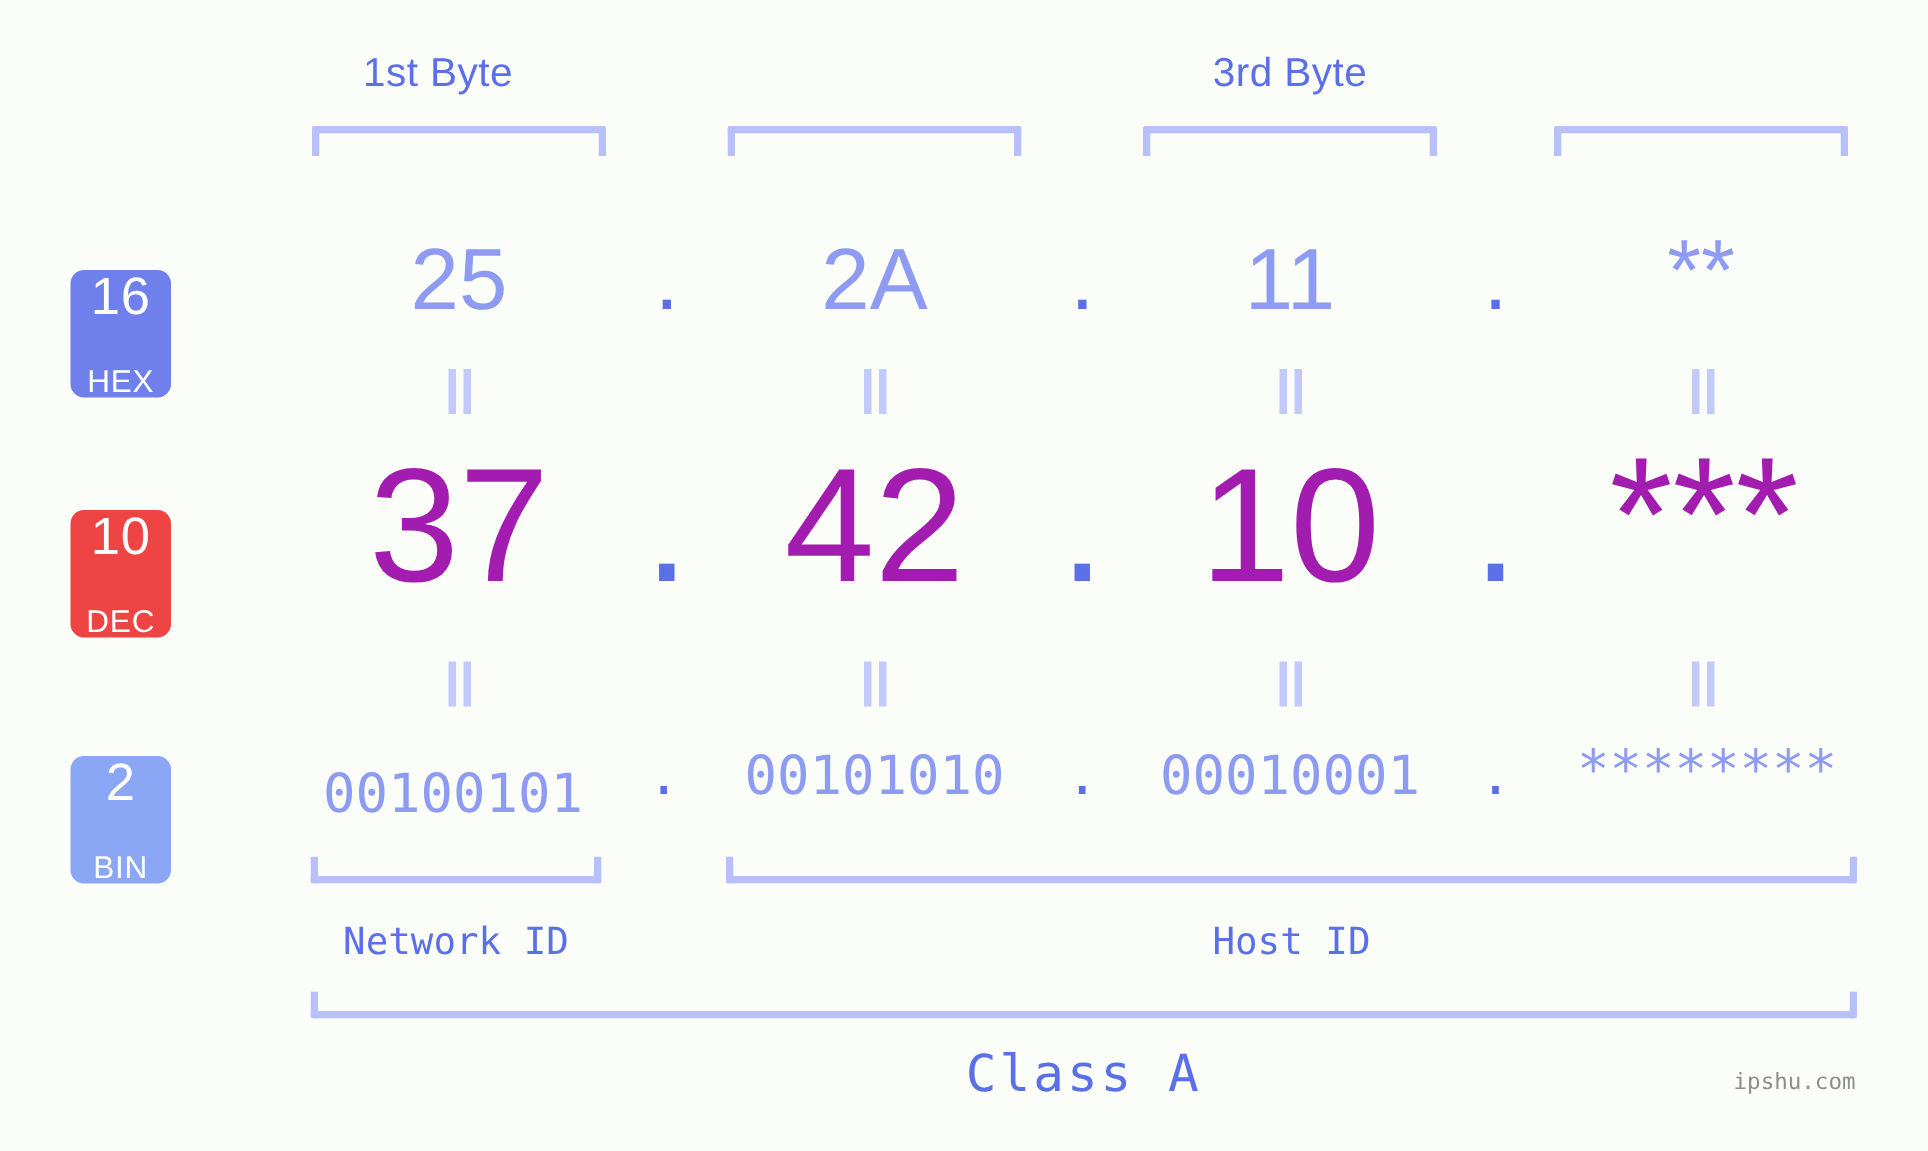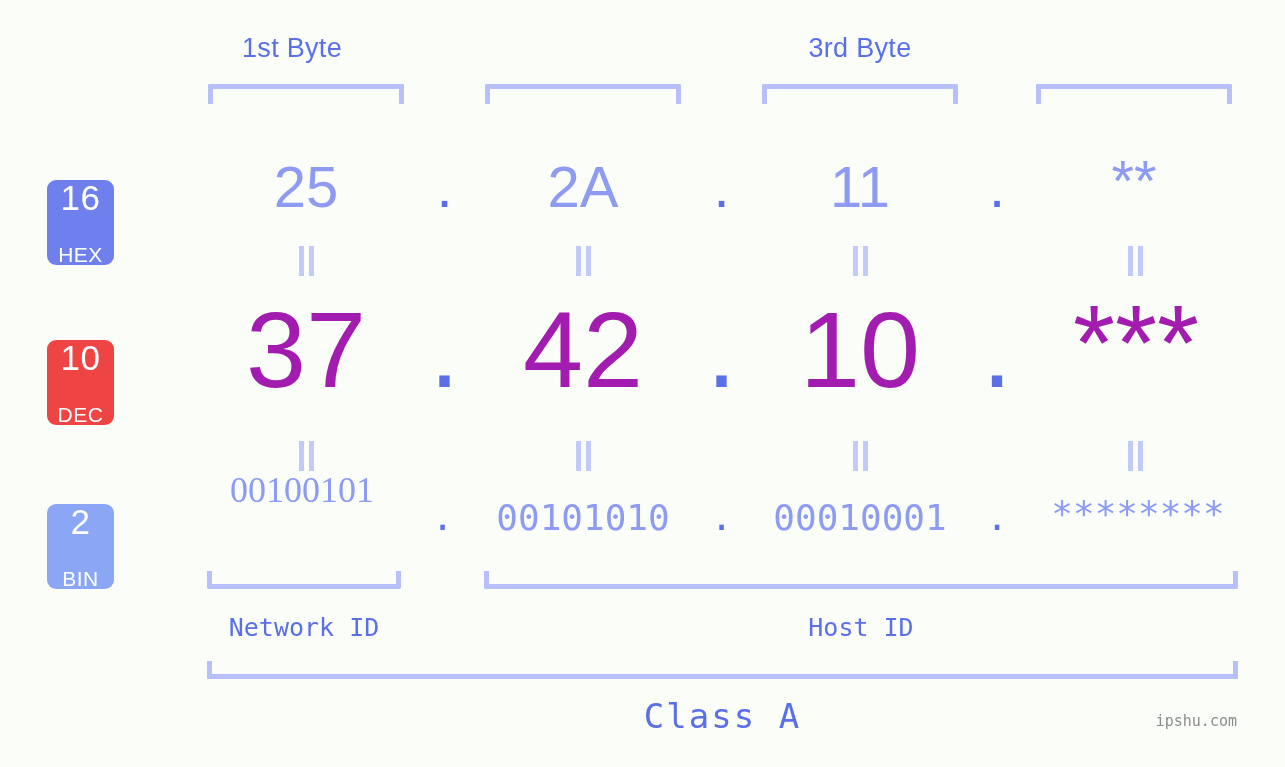--- a/index.html
+++ b/index.html
@@ -244,21 +244,21 @@
   <div class="eq" style="left:849px; top:441px;">
       <i></i>
       <i></i>
     </div>
   <div class="eq" style="left:1124px; top:441px;">
       <i></i>
       <i></i>
     </div>
 
   <div class="row-bin">
-    <div class="val" style="left:204px; top:472px; width:196px;font-family:Liberation Serif, serif;">00100101</div>
+    <div class="val" style="left:204px; top:512px; width:196px;">00100101</div>
     <div class="dot dot-bin" style="left:400px; top:500px; width:85px;">.</div>
     <div class="val" style="left:485px; top:500px; width:196px;">00101010</div>
     <div class="dot dot-bin" style="left:681px; top:500px; width:81px;">.</div>
     <div class="val" style="left:762px; top:500px; width:196px;">00010001</div>
     <div class="dot dot-bin" style="left:958px; top:500px; width:78px;">.</div>
     <div class="val" style="left:1040px; top:496px; width:196px;">********</div>
   </div>
 
   <div class="bracket-bottom" style="left: 207px; top: 571px; width: 194px; border-color: rgb(183, 192, 251);"></div>
   <div class="bracket-bottom" style="left: 484px; top: 571px; width: 754px; border-color: rgb(183, 192, 251);"></div>

